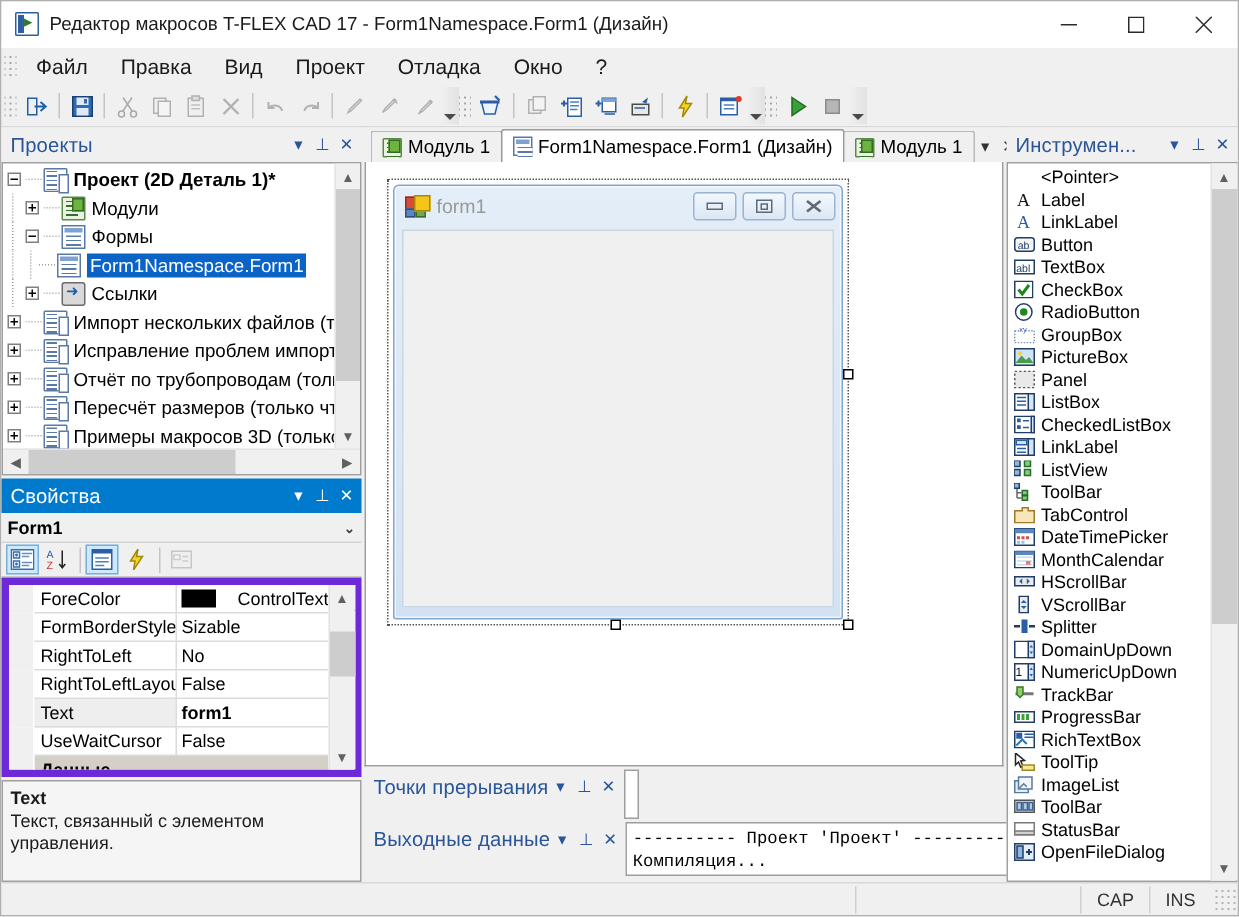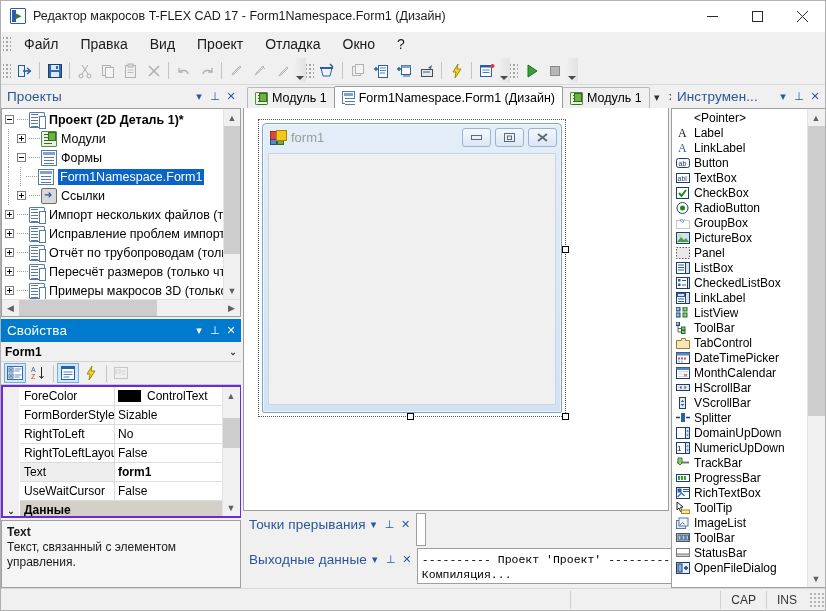--- a/index.html
+++ b/index.html
@@ -226,35 +226,35 @@
     display: flex; align-items: center; padding-left: 3px;
     border-bottom: 1px solid #c8c8c8;
   }
   .ptb {
     width: 22px; height: 20px; margin-right: 1px;
     display: flex; align-items: center; justify-content: center;
     border: 1px solid transparent; position: relative;
   }
   .ptb.on { background: #cde8ff; border-color: #7aaed6; }
   .ptb.dis { opacity: .4; }
-  .pgrid { flex: 1 1 auto; display: flex; min-height: 0; background: #fff; border: 2px solid #6d28d9; }
+  .pgrid { flex: 1 1 auto; display: flex; min-height: 0; background: #fff; border: 5px solid #6d28d9; }
   .pgrid-rows { flex: 1 1 auto; min-width: 0; overflow: hidden; }
   .prow { height: 19px; display: flex; align-items: center; font-size: 12px; color: #000; }
   .prow .gutter { width: 17px; flex: 0 0 17px; height: 19px; background: #f0f0f0; border-right: 1px solid #fff;
      display:flex; align-items:center; justify-content:center; font-size: 9px; color:#333; }
   .prow .pname {
     width: 95px; flex: 0 0 95px; padding-left: 4px;
     white-space: nowrap; overflow: hidden;
     border-right: 1px solid #dcdcdc; border-bottom: 1px solid #dcdcdc;
     height: 19px; line-height: 18px;
   }
   .prow .pval {
     flex: 1 1 auto; padding-left: 3px; white-space: nowrap; overflow: hidden;
     border-bottom: 1px solid #dcdcdc; height: 19px; line-height: 18px;
-    display: flex; align-items: center;
+    display: flex; align-items: center; justify-content: space-between;
   }
   .prow.cat { background: #d4d0c8; font-weight: bold; }
   .prow.cat .pname { border-right: none; width: auto; flex: 1 1 auto; }
   .prow.sel-row .pname { background: #eeeeee; }
   .swatch { width: 23px; height: 12px; background: #000; margin-right: 6px; flex: 0 0 23px; }
   .pbold { font-weight: bold; }
   .prop-desc {
     flex: 0 0 68px; background: #f5f5f5; border: 1px solid #a0a0a0;
     margin-top: 2px; padding: 4px 5px; font-size: 12px; color: #1b1b1b;
     line-height: 15px; overflow: hidden;

